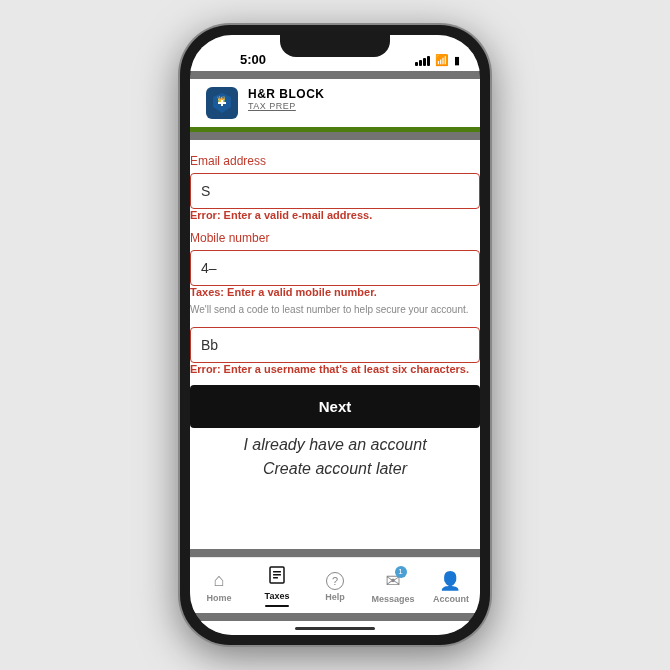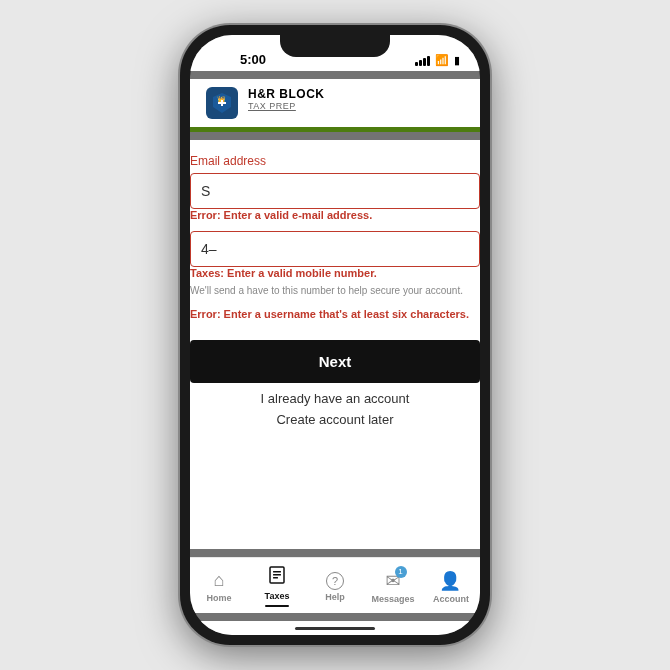--- a/index.html
+++ b/index.html
@@ -166,32 +166,32 @@
     .btn-next {
       width: 100%;
       background: #111;
       color: #fff;
       border: none;
       border-radius: 4px;
       padding: 13px;
       font-size: 15px;
       font-weight: 600;
       cursor: pointer;
-      margin-top: 10px;
       margin-bottom: 8px;
     }
 
     .link-text {
       display: block;
       text-align: center;
-      font-size: 13px;
+      font-size: 16px;
       color: #333;
       cursor: pointer;
       margin-bottom: 6px;
       text-decoration: none;
+      font-style: italic;
     }
 
     
     .bottom-nav {
       height: 56px;
       background: #fff;
       border-top: 1px solid #e8e8e8;
       display: flex;
       align-items: center;
       justify-content: space-around;
@@ -303,27 +303,29 @@
 
       
       <div class="field-group">
         <label class="field-label">Email address</label>
         <input class="field-input" type="email" value="S" style="">
         <span class="field-error">Error: Enter a valid e-mail address.</span>
       </div>
 
       
       <div class="field-group">
+        <label class="field-label">Mobile number</label>
         <input class="field-input" type="tel" value="4–" style="">
         <span class="field-error">Taxes: Enter a valid mobile number.</span>
-        <p class="helper-text">We'll send a have to this number to help secure your account.</p>
+        <p class="helper-text">We'll send a code to least number to help secure your account.</p>
       </div>
 
       
       <div class="field-group">
+        <input class="field-input" type="text" value="Bb" style="">
         <span class="field-error">Error: Enter a username that's at least six characters.</span>
       </div>
 
       
       <button class="btn-next">Next</button>
 
       
       <a class="link-text">I already have an account</a>
       <a class="link-text">Create account later</a>
 

